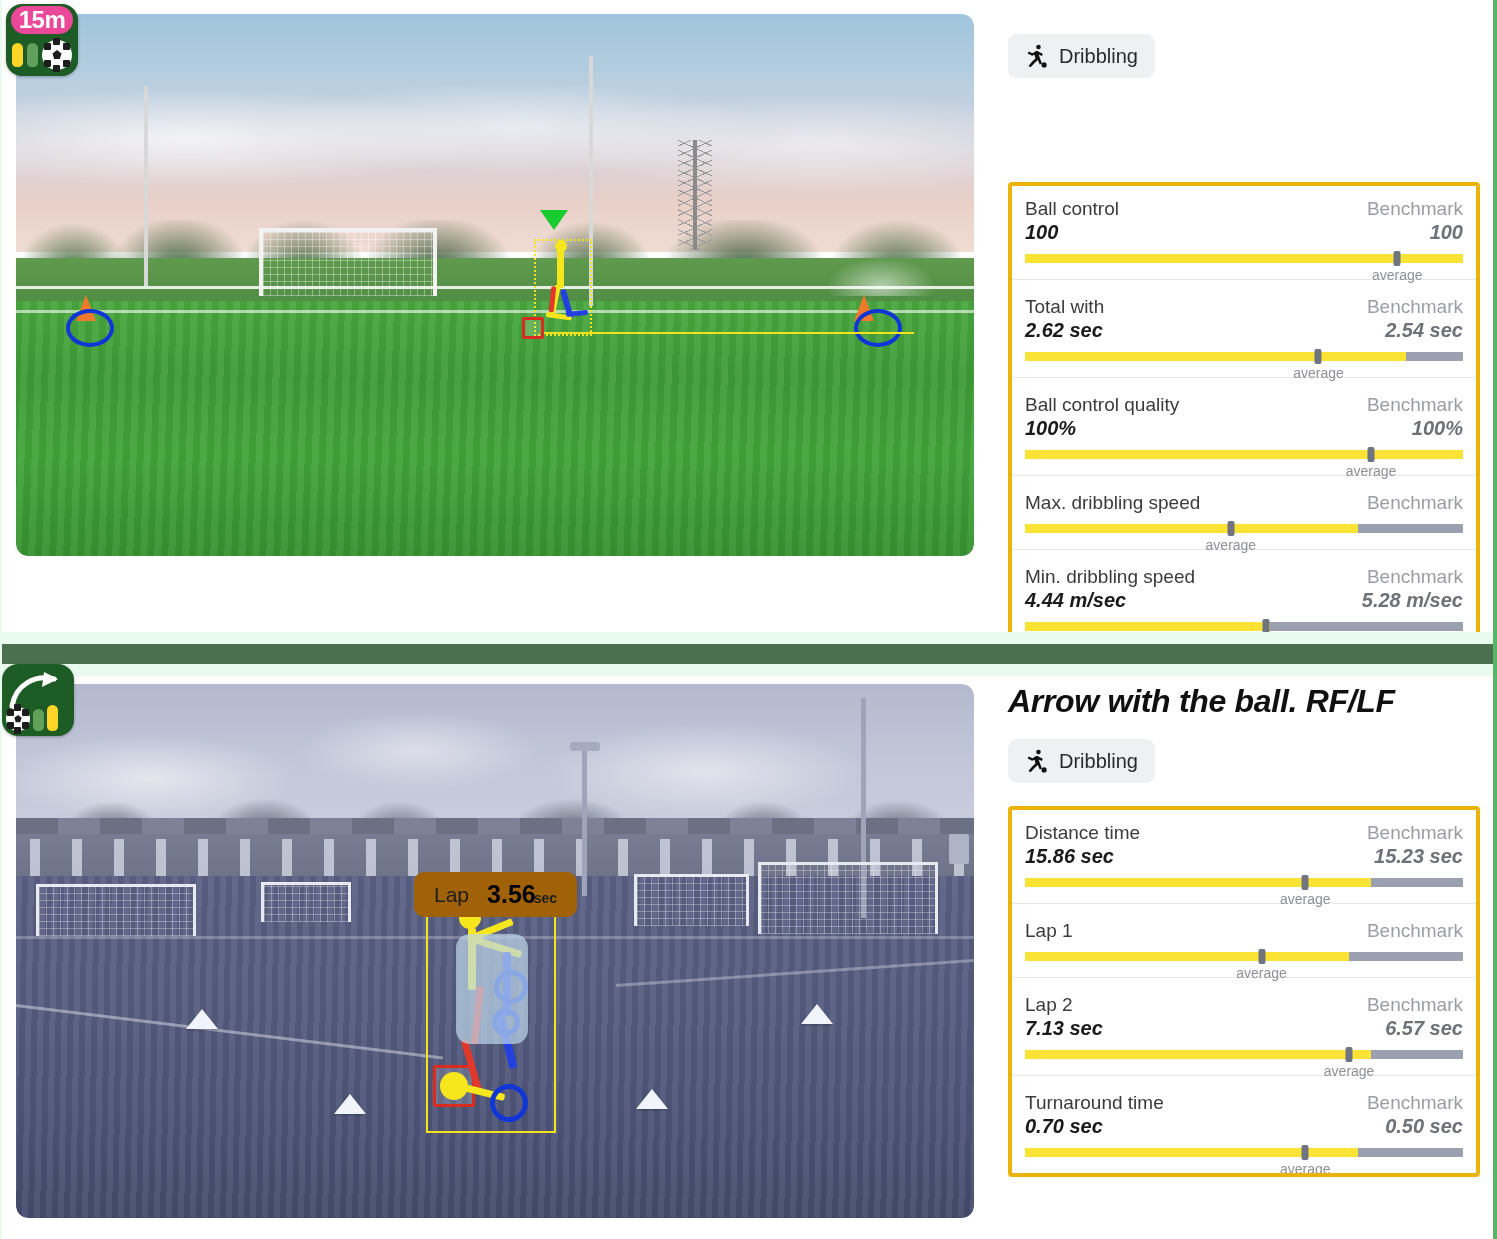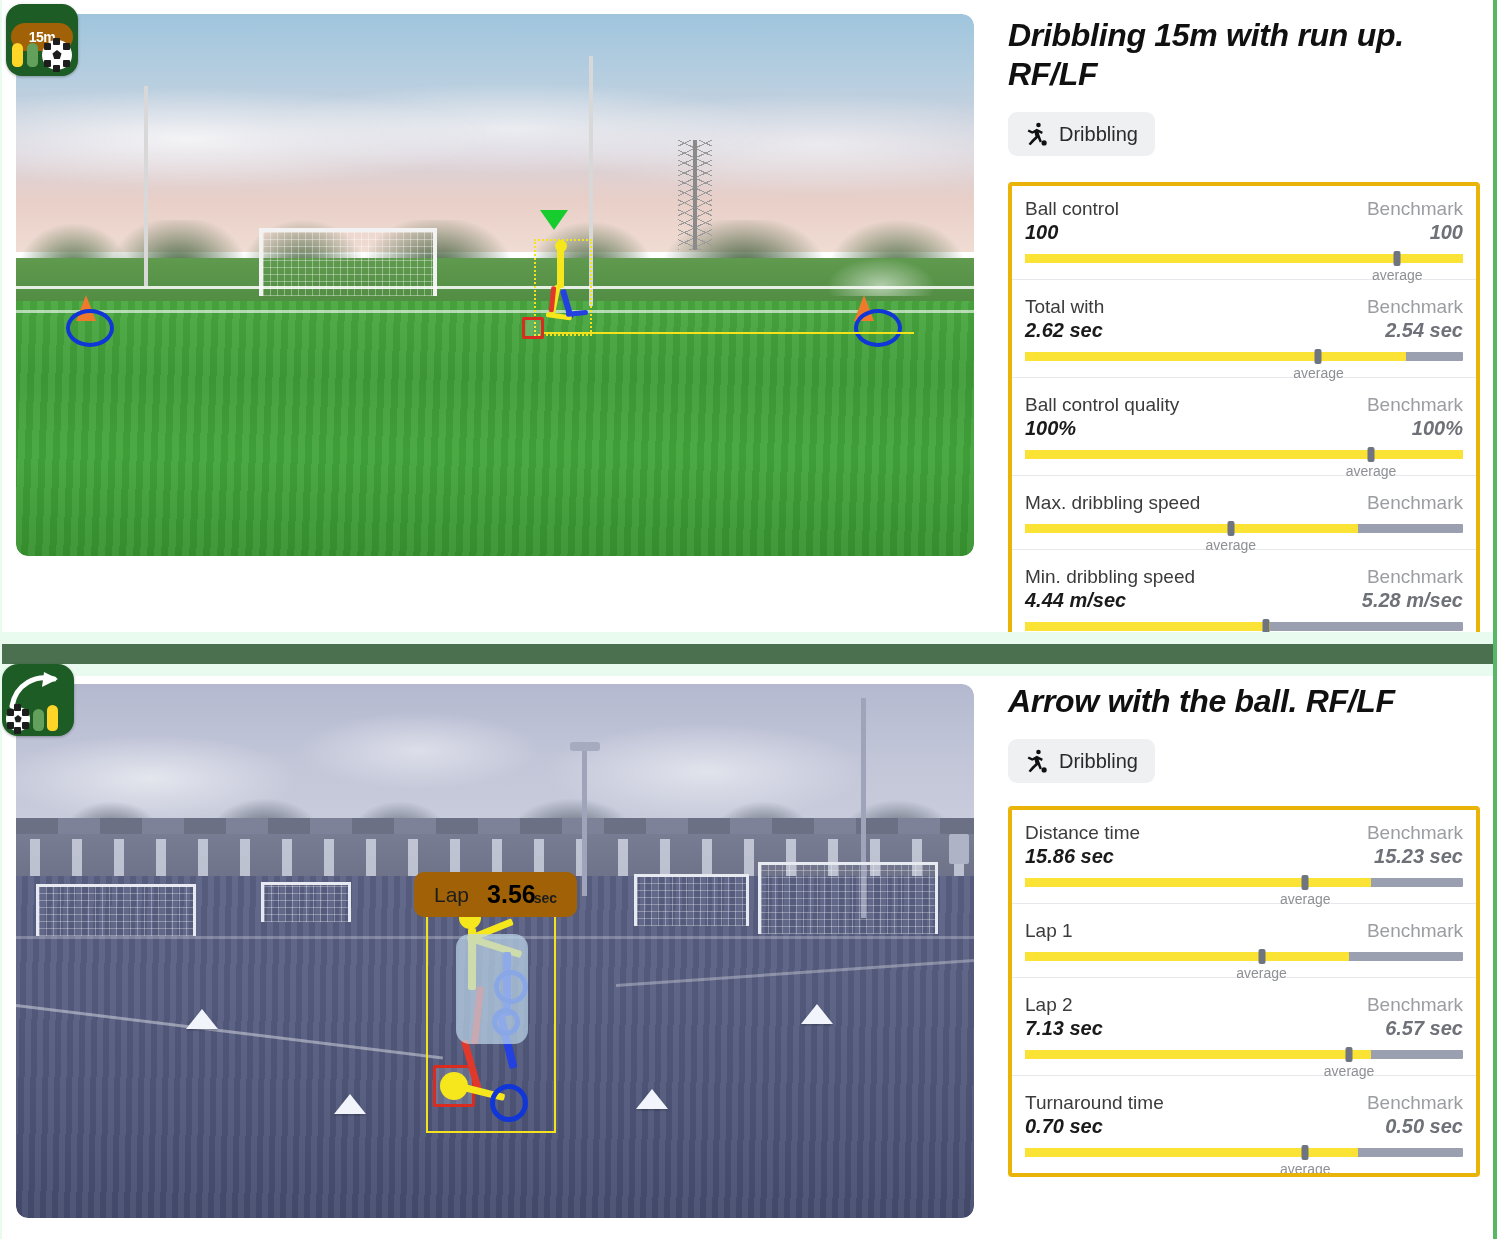--- a/index.html
+++ b/index.html
@@ -248,26 +248,26 @@
   .badge {
     position: absolute;
     width: 72px; height: 72px;
     background: #1d5c24;
     border-radius: 16px;
     z-index: 30;
     box-shadow: 0 1px 3px rgba(0,0,0,.3);
     overflow: hidden;
   }
   .badge-pill {
-    position: absolute; left: 5px; top: 19px;
+    position: absolute; left: 5px; top: 2px;
     width: 62px; height: 28px;
-    background: #a16207;
+    background: #ec4899;
     border-radius: 14px;
     color: #fff;
-    font-size: 14px;
+    font-size: 24px;
     font-weight: 700;
     display: flex; align-items: center; justify-content: center;
     letter-spacing: -0.5px;
   }
   .badge-row {
     position: absolute; left: 0; bottom: 6px; width: 100%;
     display: flex; align-items: center; justify-content: center; gap: 4px;
   }
   .foot {
     width: 11px; height: 24px;
@@ -445,21 +445,20 @@
             <div class="patch" style="right:2px; top:3px;"></div>
             <div class="patch" style="left:2px; bottom:3px;"></div>
             <div class="patch" style="right:2px; bottom:3px;"></div>
             <div class="patch" style="left:11px; top:-2px;"></div>
             <div class="patch" style="left:11px; bottom:-2px;"></div>
           </div>
         </div>
       </div>
 
       <div class="right-col" style="left:1008px; top:16px; width:472px;">
-        <div class="section-title">Dribbling 15m with run up. RF/LF</div>
         <div class="tag-chip">
           <span style="display:inline-flex;">
             <svg width="26" height="26" viewBox="0 0 24 24" aria-hidden="true">
               <circle cx="15.2" cy="3.6" r="2.1" fill="#111"></circle>
               <path d="M13.6 7.2 L9.6 9.4 L6.2 7.8 L5.2 9.6 L9.4 11.8 L11.6 10.8 L12.4 14.2 L9.0 17.6 L6.0 21.2 L7.9 22.4 L11.6 18.4 L14.6 15.6 L16.4 19.8 L18.4 19.0 L16.4 13.6 L15.4 10.6 L18.4 11.9 L19.2 10.0 Z" fill="#111"></path>
               <circle cx="20.4" cy="20.2" r="2.4" fill="#111"></circle>
             </svg>
           </span>
           <span class="chip-label">Dribbling</span>
         </div>

